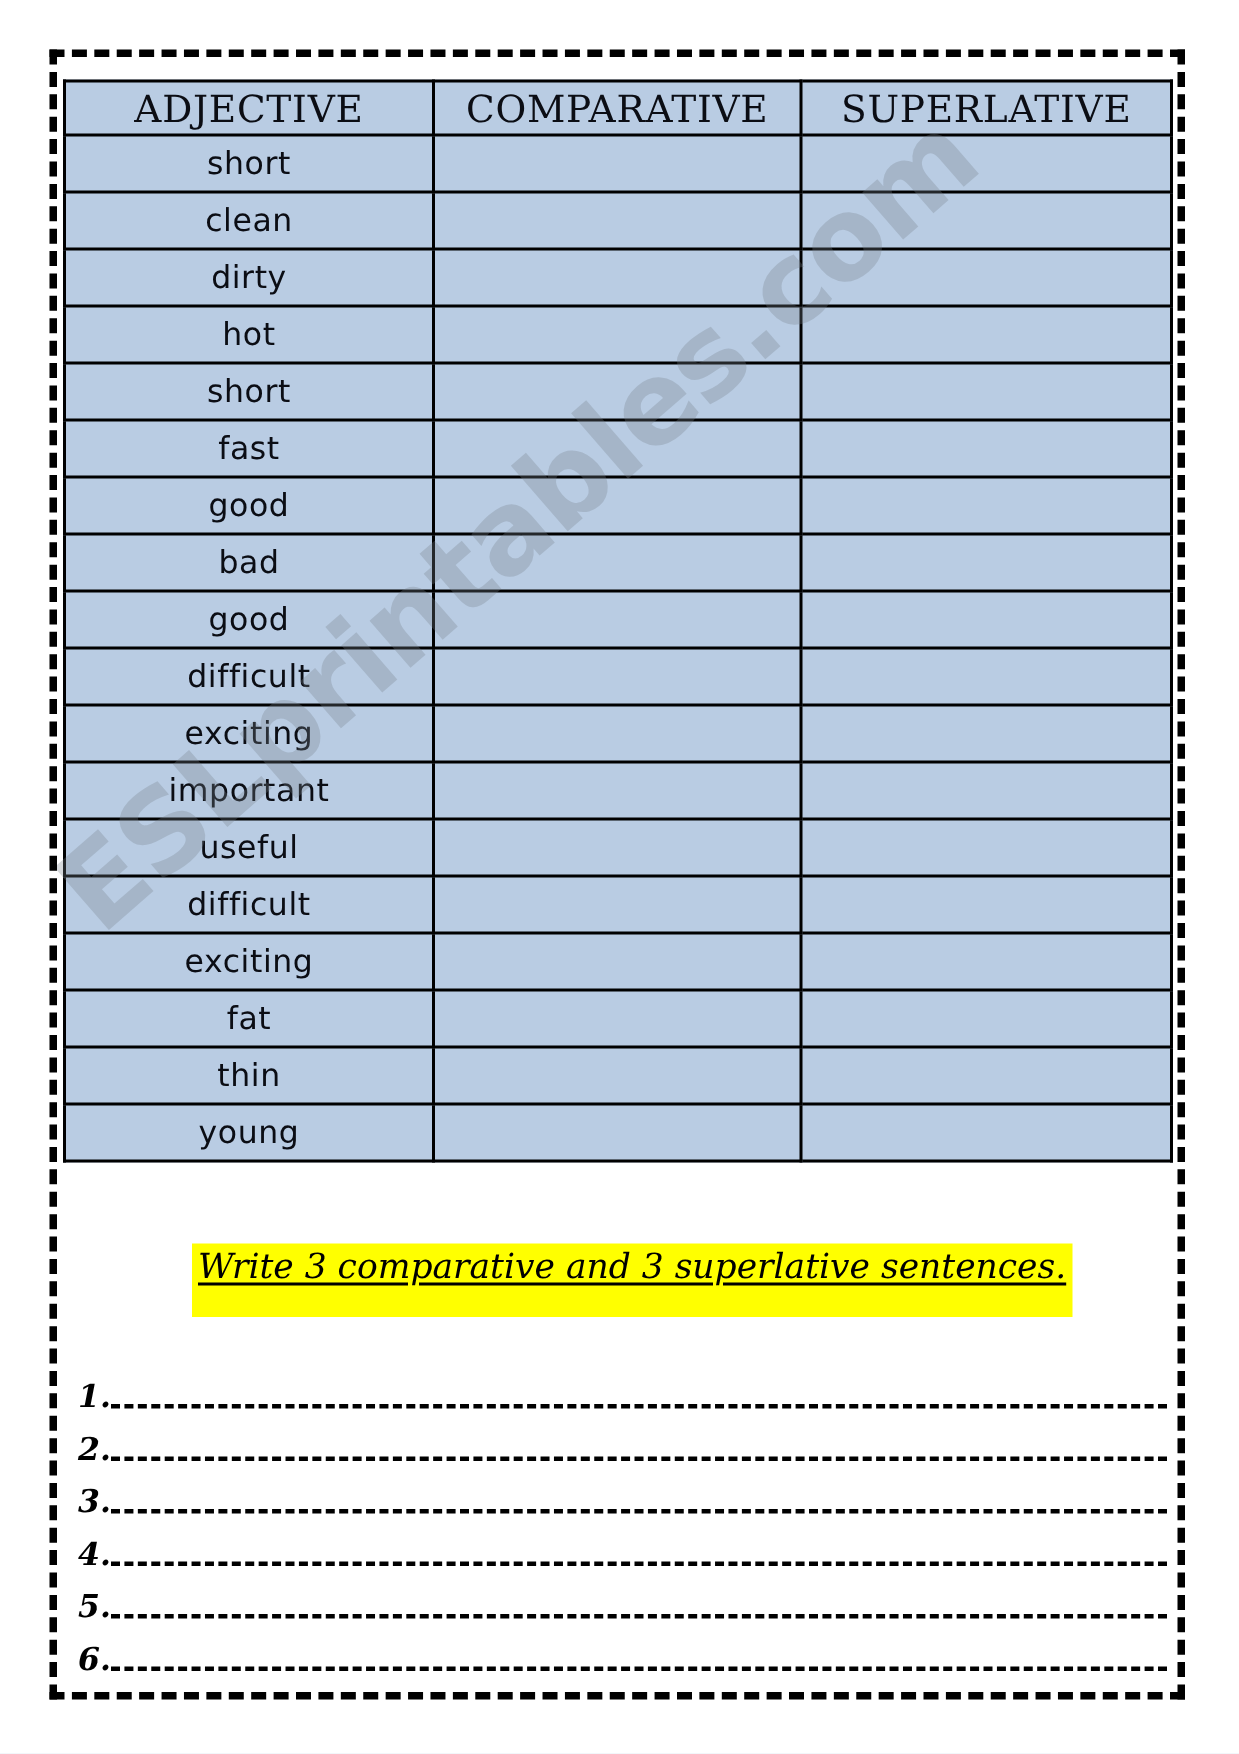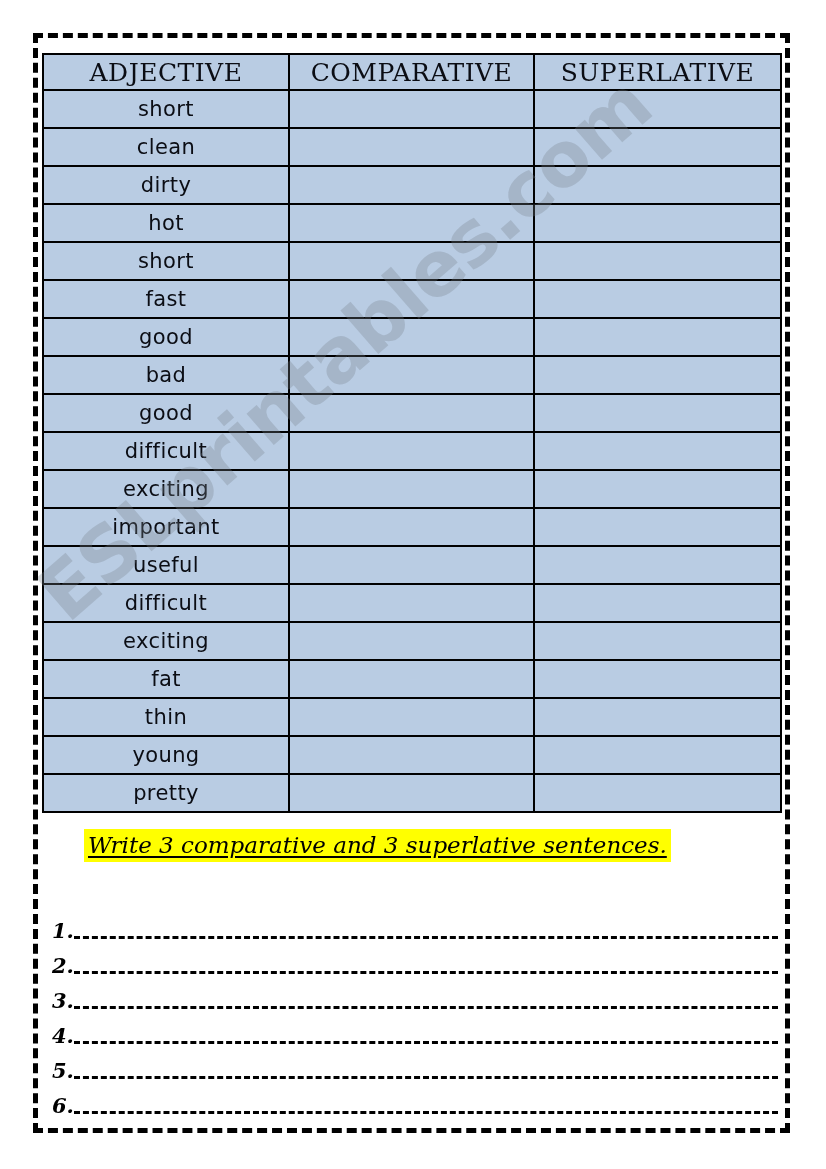--- a/index.html
+++ b/index.html
@@ -105,21 +105,22 @@
   
   #instruction-row {
     position: absolute;
     left: 84px;
     top: 829px;
     z-index: 4;
   }
   #instruction-highlight {
     display: inline-block;
     background: #ffff00;
-    padding: 3px 4px 4px 4px;
+    padding: 3px 4px 20px 4px;
+    margin-left: 44px;
   }
   #instruction-text {
     font-family: "DejaVu Serif", serif;
     font-style: italic;
     font-size: 23px;
     color: #000000;
     text-decoration: underline;
     text-underline-offset: 3px;
     white-space: nowrap;
   }
@@ -264,25 +265,20 @@
           <tr>
             <td class="adj-cell">thin</td>
             <td></td>
             <td></td>
           </tr>
           <tr>
             <td class="adj-cell">young</td>
             <td></td>
             <td></td>
           </tr>
-          <tr>
-            <td class="adj-cell">pretty</td>
-            <td></td>
-            <td></td>
-          </tr>
         </tbody>
     </table>
   </div>
 
   <div id="instruction-row">
     <span id="instruction-highlight">
       <span id="instruction-text">Write 3 comparative and 3 superlative sentences.</span>
     </span>
   </div>
 

